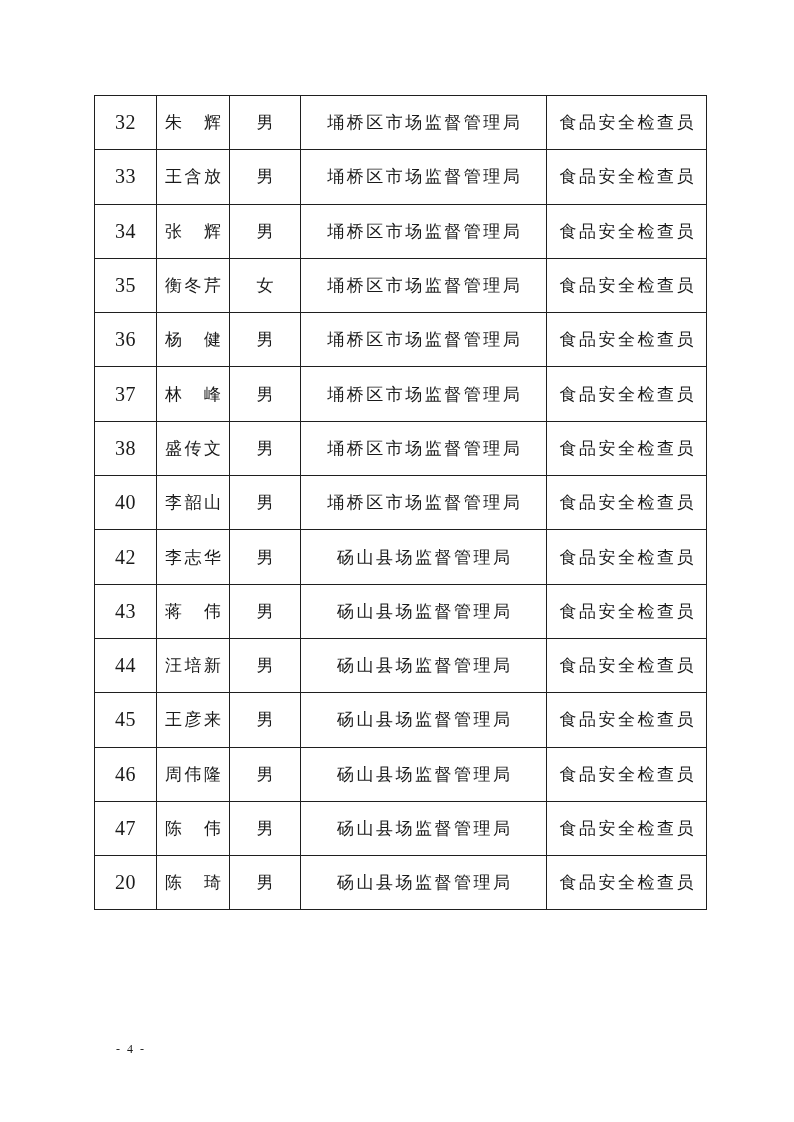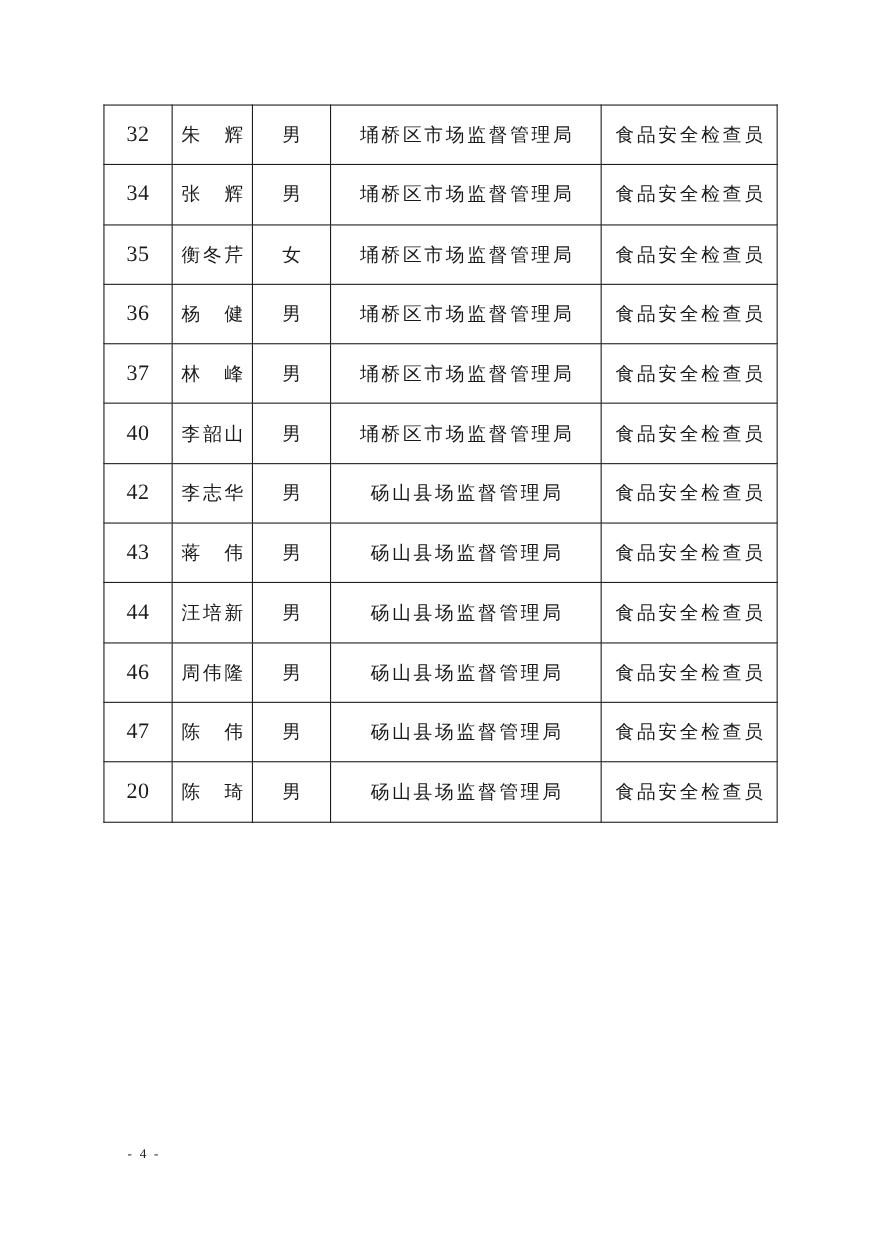--- a/index.html
+++ b/index.html
@@ -72,20 +72,27 @@
     </colgroup>
     <tbody id="roster-body">
         <tr>
     <td class="c-num">32</td>
     <td class="c-name">朱　辉</td>
     <td class="c-gender">男</td>
     <td class="c-org">埇桥区市场监督管理局</td>
     <td class="c-title">食品安全检查员</td>
   </tr>
         <tr>
+    <td class="c-num">33</td>
+    <td class="c-name">王含放</td>
+    <td class="c-gender">男</td>
+    <td class="c-org">埇桥区市场监督管理局</td>
+    <td class="c-title">食品安全检查员</td>
+  </tr>
+        <tr>
     <td class="c-num">34</td>
     <td class="c-name">张　辉</td>
     <td class="c-gender">男</td>
     <td class="c-org">埇桥区市场监督管理局</td>
     <td class="c-title">食品安全检查员</td>
   </tr>
         <tr>
     <td class="c-num">35</td>
     <td class="c-name">衡冬芹</td>
     <td class="c-gender">女</td>
@@ -95,20 +102,27 @@
         <tr>
     <td class="c-num">36</td>
     <td class="c-name">杨　健</td>
     <td class="c-gender">男</td>
     <td class="c-org">埇桥区市场监督管理局</td>
     <td class="c-title">食品安全检查员</td>
   </tr>
         <tr>
     <td class="c-num">37</td>
     <td class="c-name">林　峰</td>
+    <td class="c-gender">男</td>
+    <td class="c-org">埇桥区市场监督管理局</td>
+    <td class="c-title">食品安全检查员</td>
+  </tr>
+        <tr>
+    <td class="c-num">38</td>
+    <td class="c-name">盛传文</td>
     <td class="c-gender">男</td>
     <td class="c-org">埇桥区市场监督管理局</td>
     <td class="c-title">食品安全检查员</td>
   </tr>
         <tr>
     <td class="c-num">40</td>
     <td class="c-name">李韶山</td>
     <td class="c-gender">男</td>
     <td class="c-org">埇桥区市场监督管理局</td>
     <td class="c-title">食品安全检查员</td>
@@ -128,20 +142,27 @@
     <td class="c-title">食品安全检查员</td>
   </tr>
         <tr>
     <td class="c-num">44</td>
     <td class="c-name">汪培新</td>
     <td class="c-gender">男</td>
     <td class="c-org">砀山县场监督管理局</td>
     <td class="c-title">食品安全检查员</td>
   </tr>
         <tr>
+    <td class="c-num">45</td>
+    <td class="c-name">王彦来</td>
+    <td class="c-gender">男</td>
+    <td class="c-org">砀山县场监督管理局</td>
+    <td class="c-title">食品安全检查员</td>
+  </tr>
+        <tr>
     <td class="c-num">46</td>
     <td class="c-name">周伟隆</td>
     <td class="c-gender">男</td>
     <td class="c-org">砀山县场监督管理局</td>
     <td class="c-title">食品安全检查员</td>
   </tr>
         <tr>
     <td class="c-num">47</td>
     <td class="c-name">陈　伟</td>
     <td class="c-gender">男</td>

